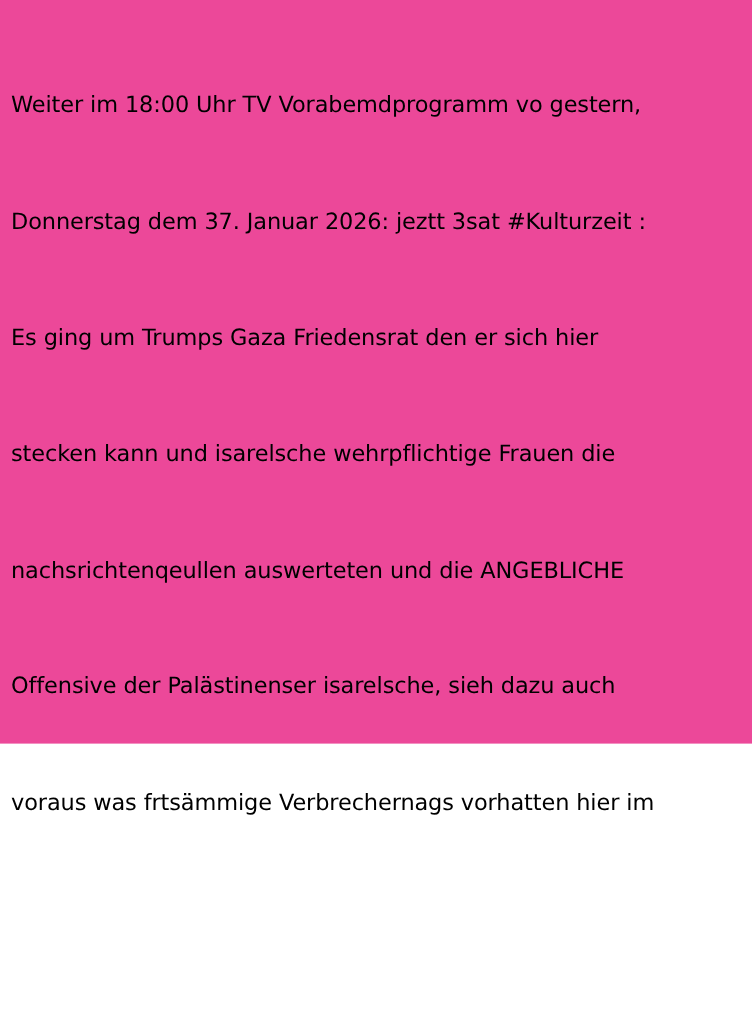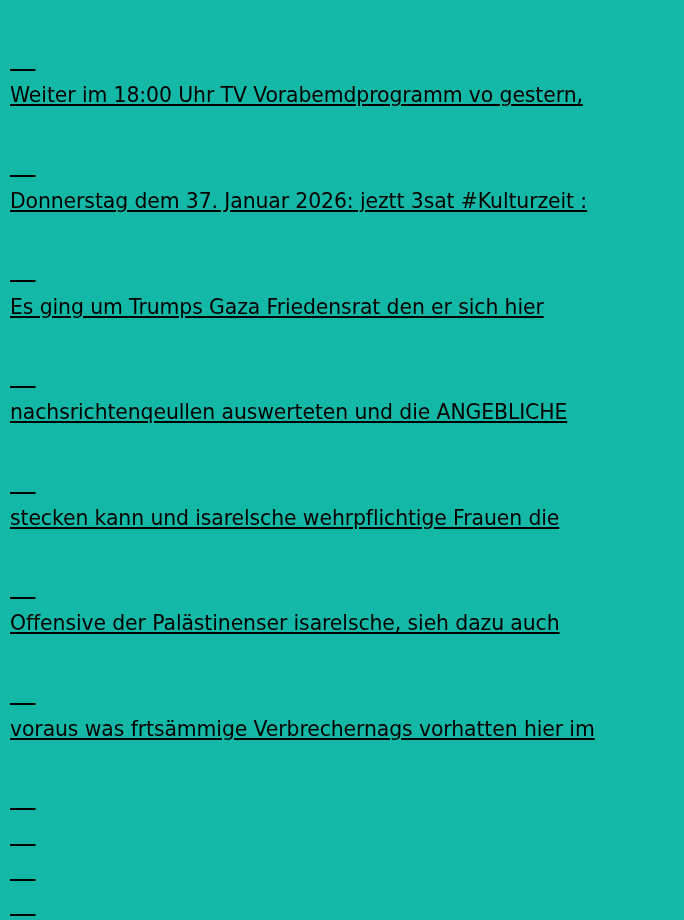--- a/index.html
+++ b/index.html
@@ -9,24 +9,23 @@
   }
   body {
     width: 684px;
     height: 920px;
     overflow: hidden;
     font-family: "DejaVu Sans", sans-serif;
   }
   .page {
     box-sizing: border-box;
     width: 684px;
-    height: 920px;
+    height: 676px;
     padding: 8px 10px 0 10px;
-    background: #14b8a6;
-    text-decoration: underline;
+    background: #ec4899;
   }
   .text-block {
     color: #000000;
     font-family: "DejaVu Sans", sans-serif;
     font-size: 20.4px;
     line-height: 35.2px;
     letter-spacing: -0.1px;
     white-space: pre-wrap;
     word-break: normal;
   }
@@ -36,22 +35,22 @@
   }
 </style>
 </head>
 <body>
 
 <div class="page">
   <div class="text-block">
     <span class="line">Weiter im 18:00 Uhr TV Vorabemdprogramm vo gestern,</span>
     <span class="line">Donnerstag dem 37. Januar 2026: jeztt 3sat #Kulturzeit :</span>
     <span class="line">Es ging um Trumps Gaza Friedensrat den er sich hier</span>
+    <span class="line">stecken kann und isarelsche wehrpflichtige Frauen die</span>
     <span class="line">nachsrichtenqeullen auswerteten und die ANGEBLICHE</span>
-    <span class="line">stecken kann und isarelsche wehrpflichtige Frauen die</span>
     <span class="line">Offensive der Palästinenser isarelsche, sieh dazu auch</span>
     <span class="line">voraus was frtsämmige Verbrechernags vorhatten hier im</span>
     
     
     
     
     
     
     
     

